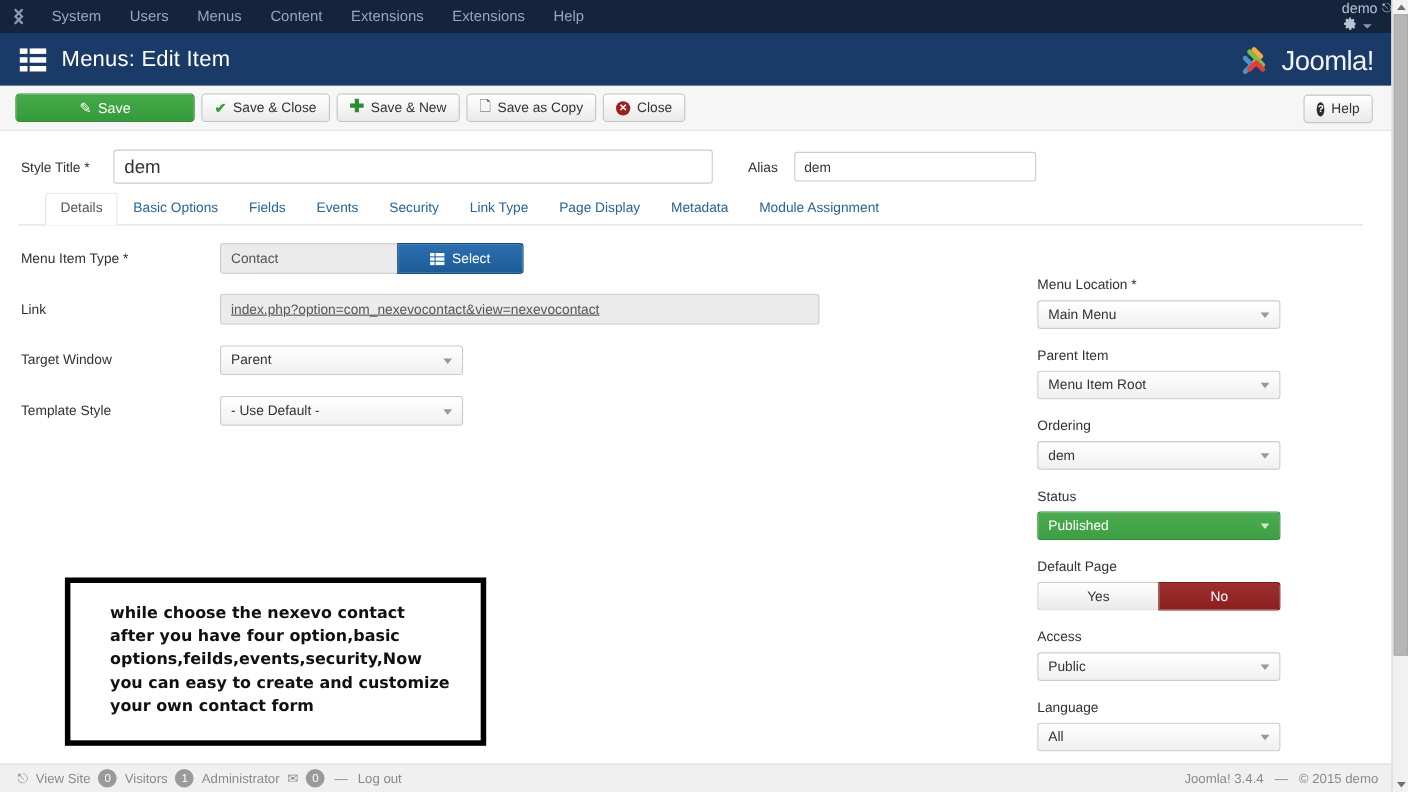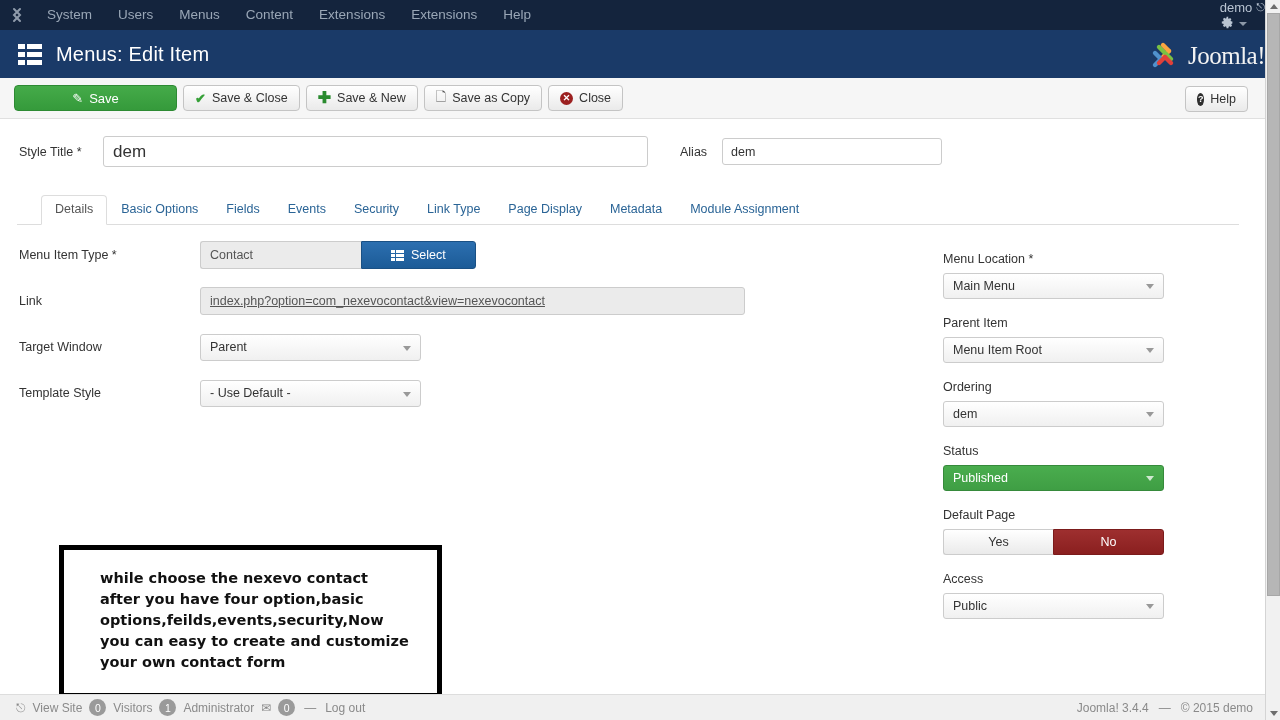--- a/index.html
+++ b/index.html
@@ -44,21 +44,21 @@
   .subhead-icon { margin-left:18px; width:24px; height:20px; position:relative; }
   .subhead-icon i {
     position:absolute; background:#fff; display:block;
   }
   .sh-l { left:0; width:7px; height:5px; }
   .sh-r { left:9px; width:15px; height:5px; }
   .page-title {
     color:#fff; font-size:20px; font-weight:normal; margin-left:14px; letter-spacing:.2px;
   }
   .joomla-logo {
-    position:absolute; right:0; top:9px; display:flex; align-items:center; gap:7px;font-family:Liberation Serif, serif;
+    position:absolute; right:16px; top:9px; display:flex; align-items:center; gap:7px;
   }
   .joomla-logo-text { color:#f2f2f2; font-size:25px; letter-spacing:-0.5px; font-weight:300; }
 
   
   .toolbar {
     position:absolute; top:78px; left:0; width:1265px; height:41px;
     background:#f6f6f6; border-bottom:1px solid #e0e0e0;
     display:flex; align-items:center; padding-left:14px; gap:6px;
   }
   .btn {
@@ -105,21 +105,21 @@
   .lbl-alias { font-size:12.5px; color:#333; margin-left:32px; }
   .inp-alias {
     width:220px; height:27px; margin-left:15px;
     border:1px solid #ccc; border-radius:3px; padding:0 8px;
     font-size:12.5px; color:#333; font-family:"Liberation Sans",sans-serif;
     background:#fff; outline:none;
   }
 
   
   .tabs {
-    margin-top:29px; margin-left:17px; width:1222px;
+    margin-top:9px; margin-left:17px; width:1222px;
     border-bottom:1px solid #ddd; display:flex; align-items:flex-end; height:29px;padding-left:24px;
   }
   .tab {
     font-size:12.5px; color:#2a6496; padding:6px 13px 7px 13px; cursor:pointer;
     border:1px solid transparent; border-bottom:none; line-height:15px;
   }
   .tab.active {
     color:#555; background:#fff;
     border:1px solid #ddd; border-bottom:1px solid #fff;
     border-radius:4px 4px 0 0; margin-bottom:-1px;
@@ -436,20 +436,27 @@
       </div>
 
       <div class="sbox">
         <div class="slabel">Access</div>
         <div class="ssel">
           <span>Public</span>
           <span class="car"></span>
         </div>
       </div>
 
+      <div class="sbox">
+        <div class="slabel">Language</div>
+        <div class="ssel">
+          <span>All</span>
+          <span class="car"></span>
+        </div>
+      </div>
 
     </div>
   </div>
 
   <div class="footer">
     <span>⎋</span>
     <span>View Site</span>
     <span class="badge">0</span>
     <span>Visitors</span>
     <span class="badge">1</span>

